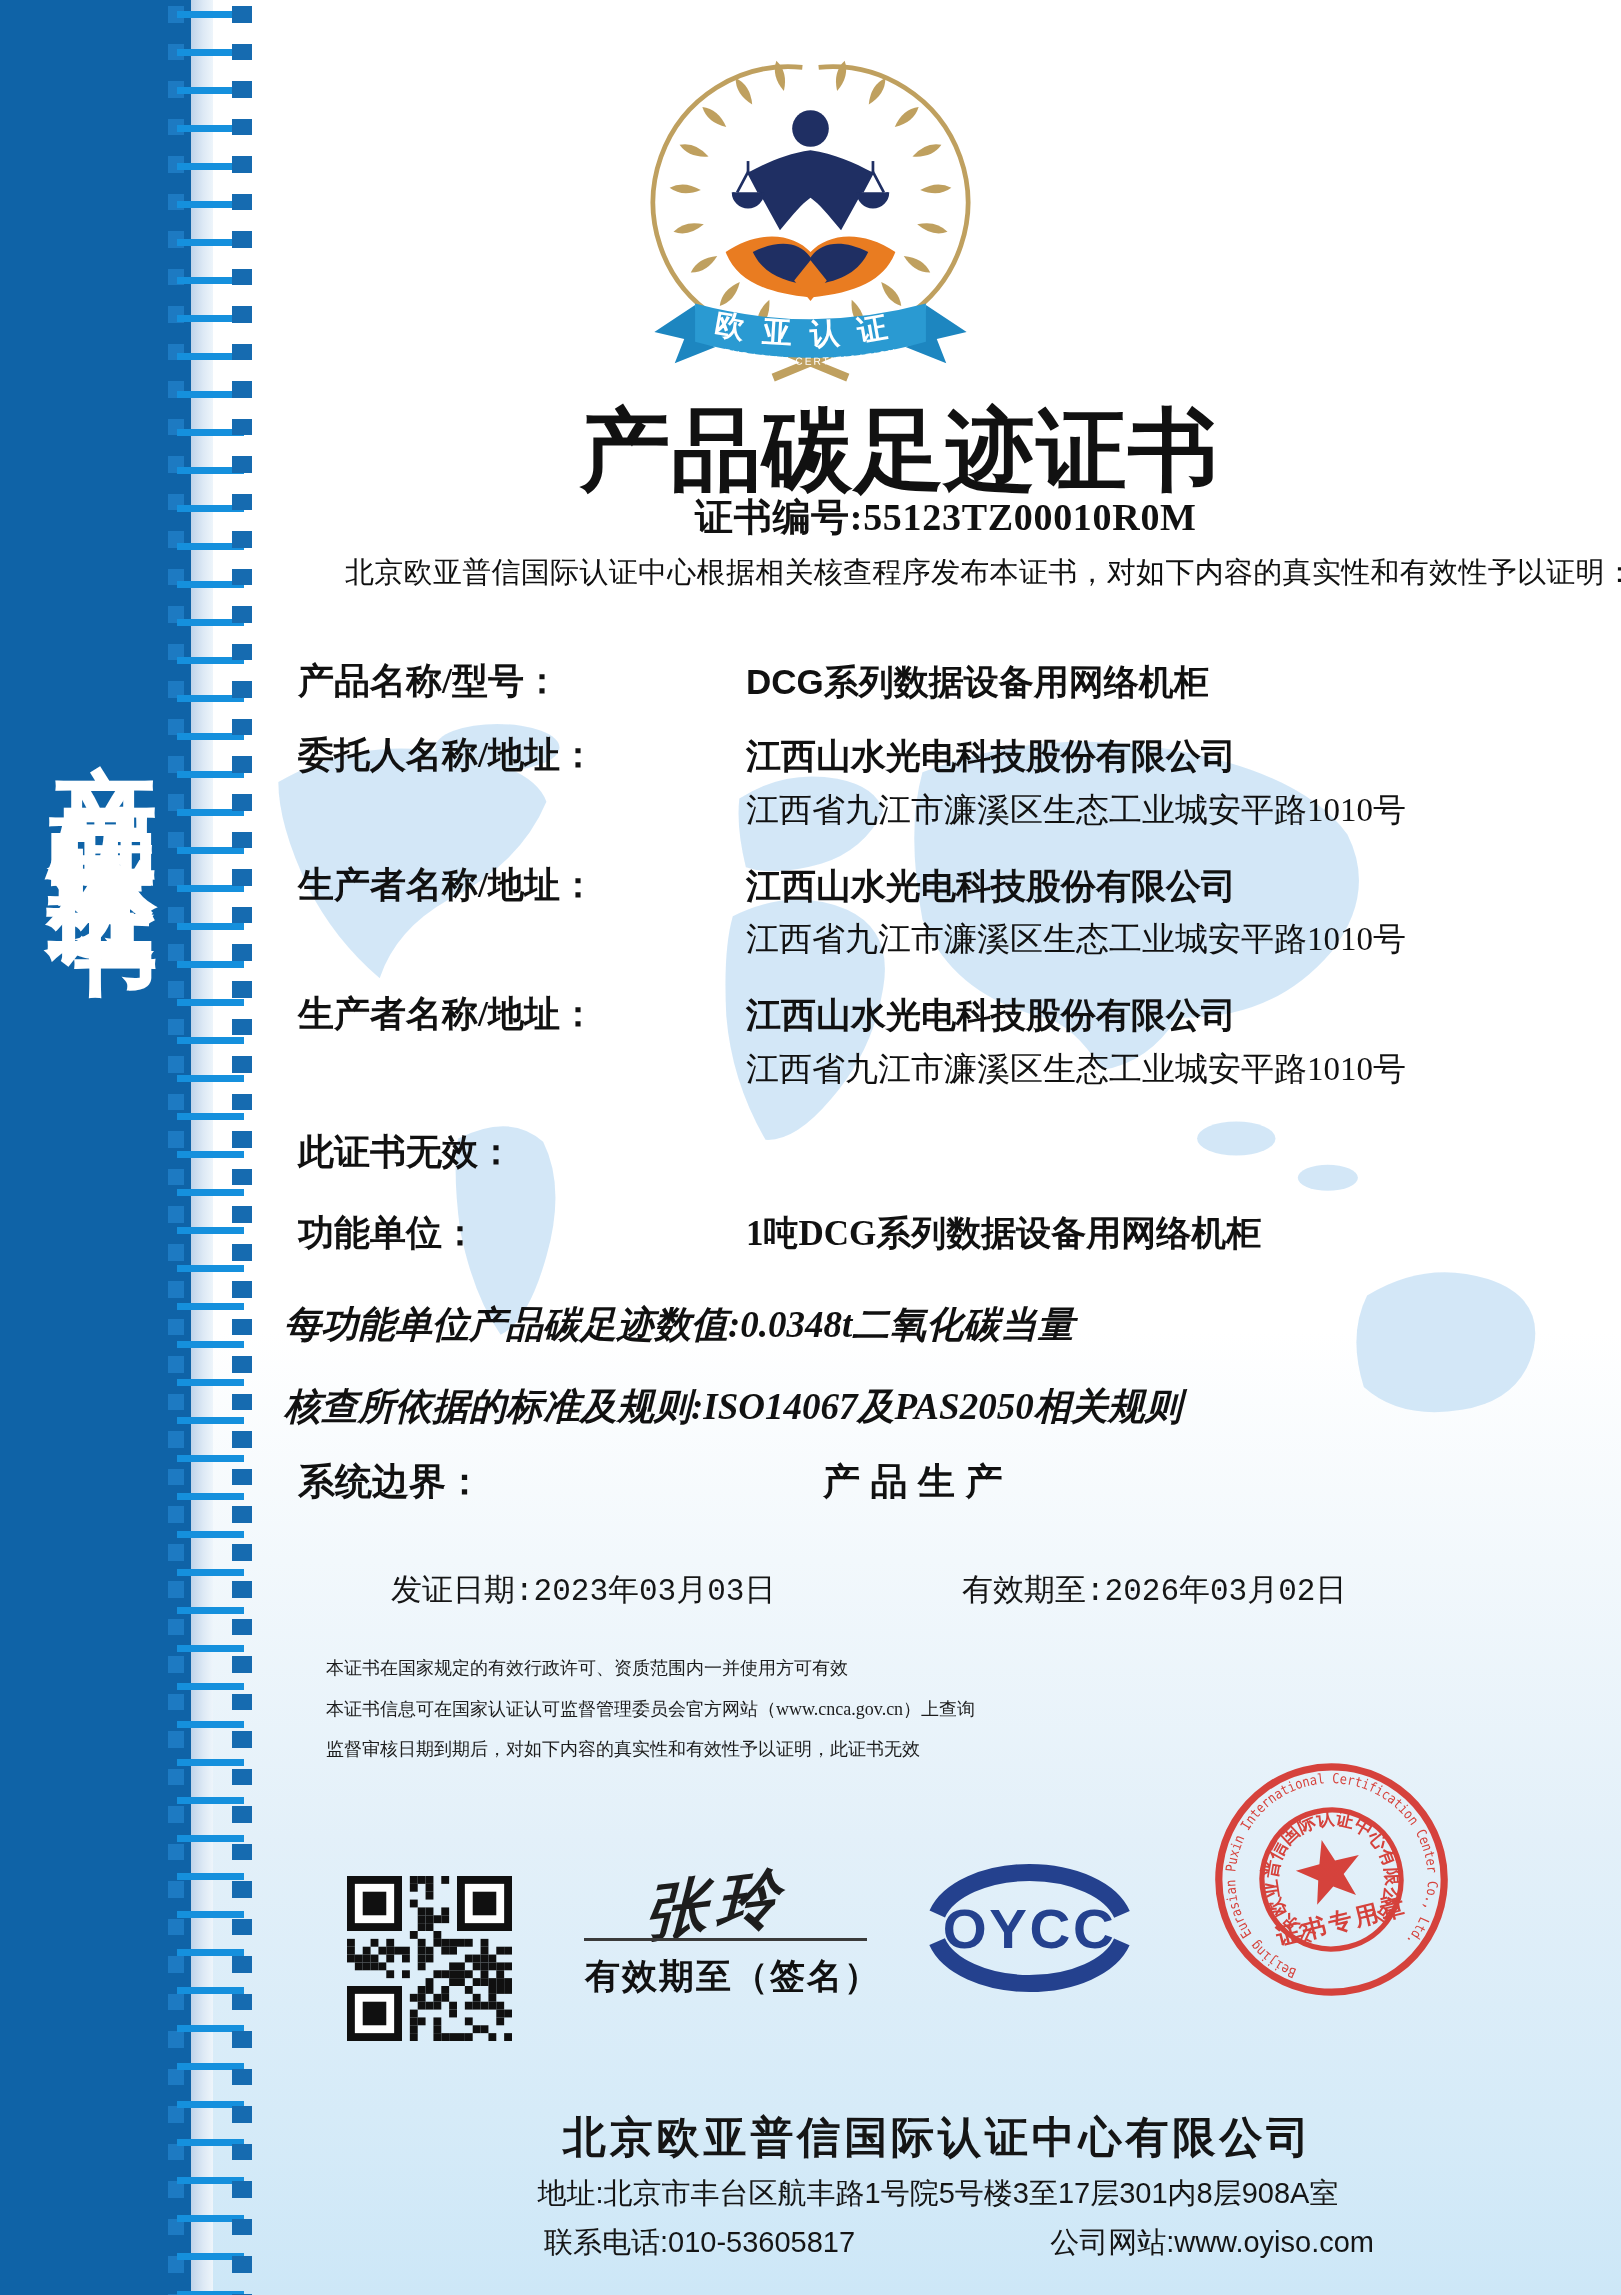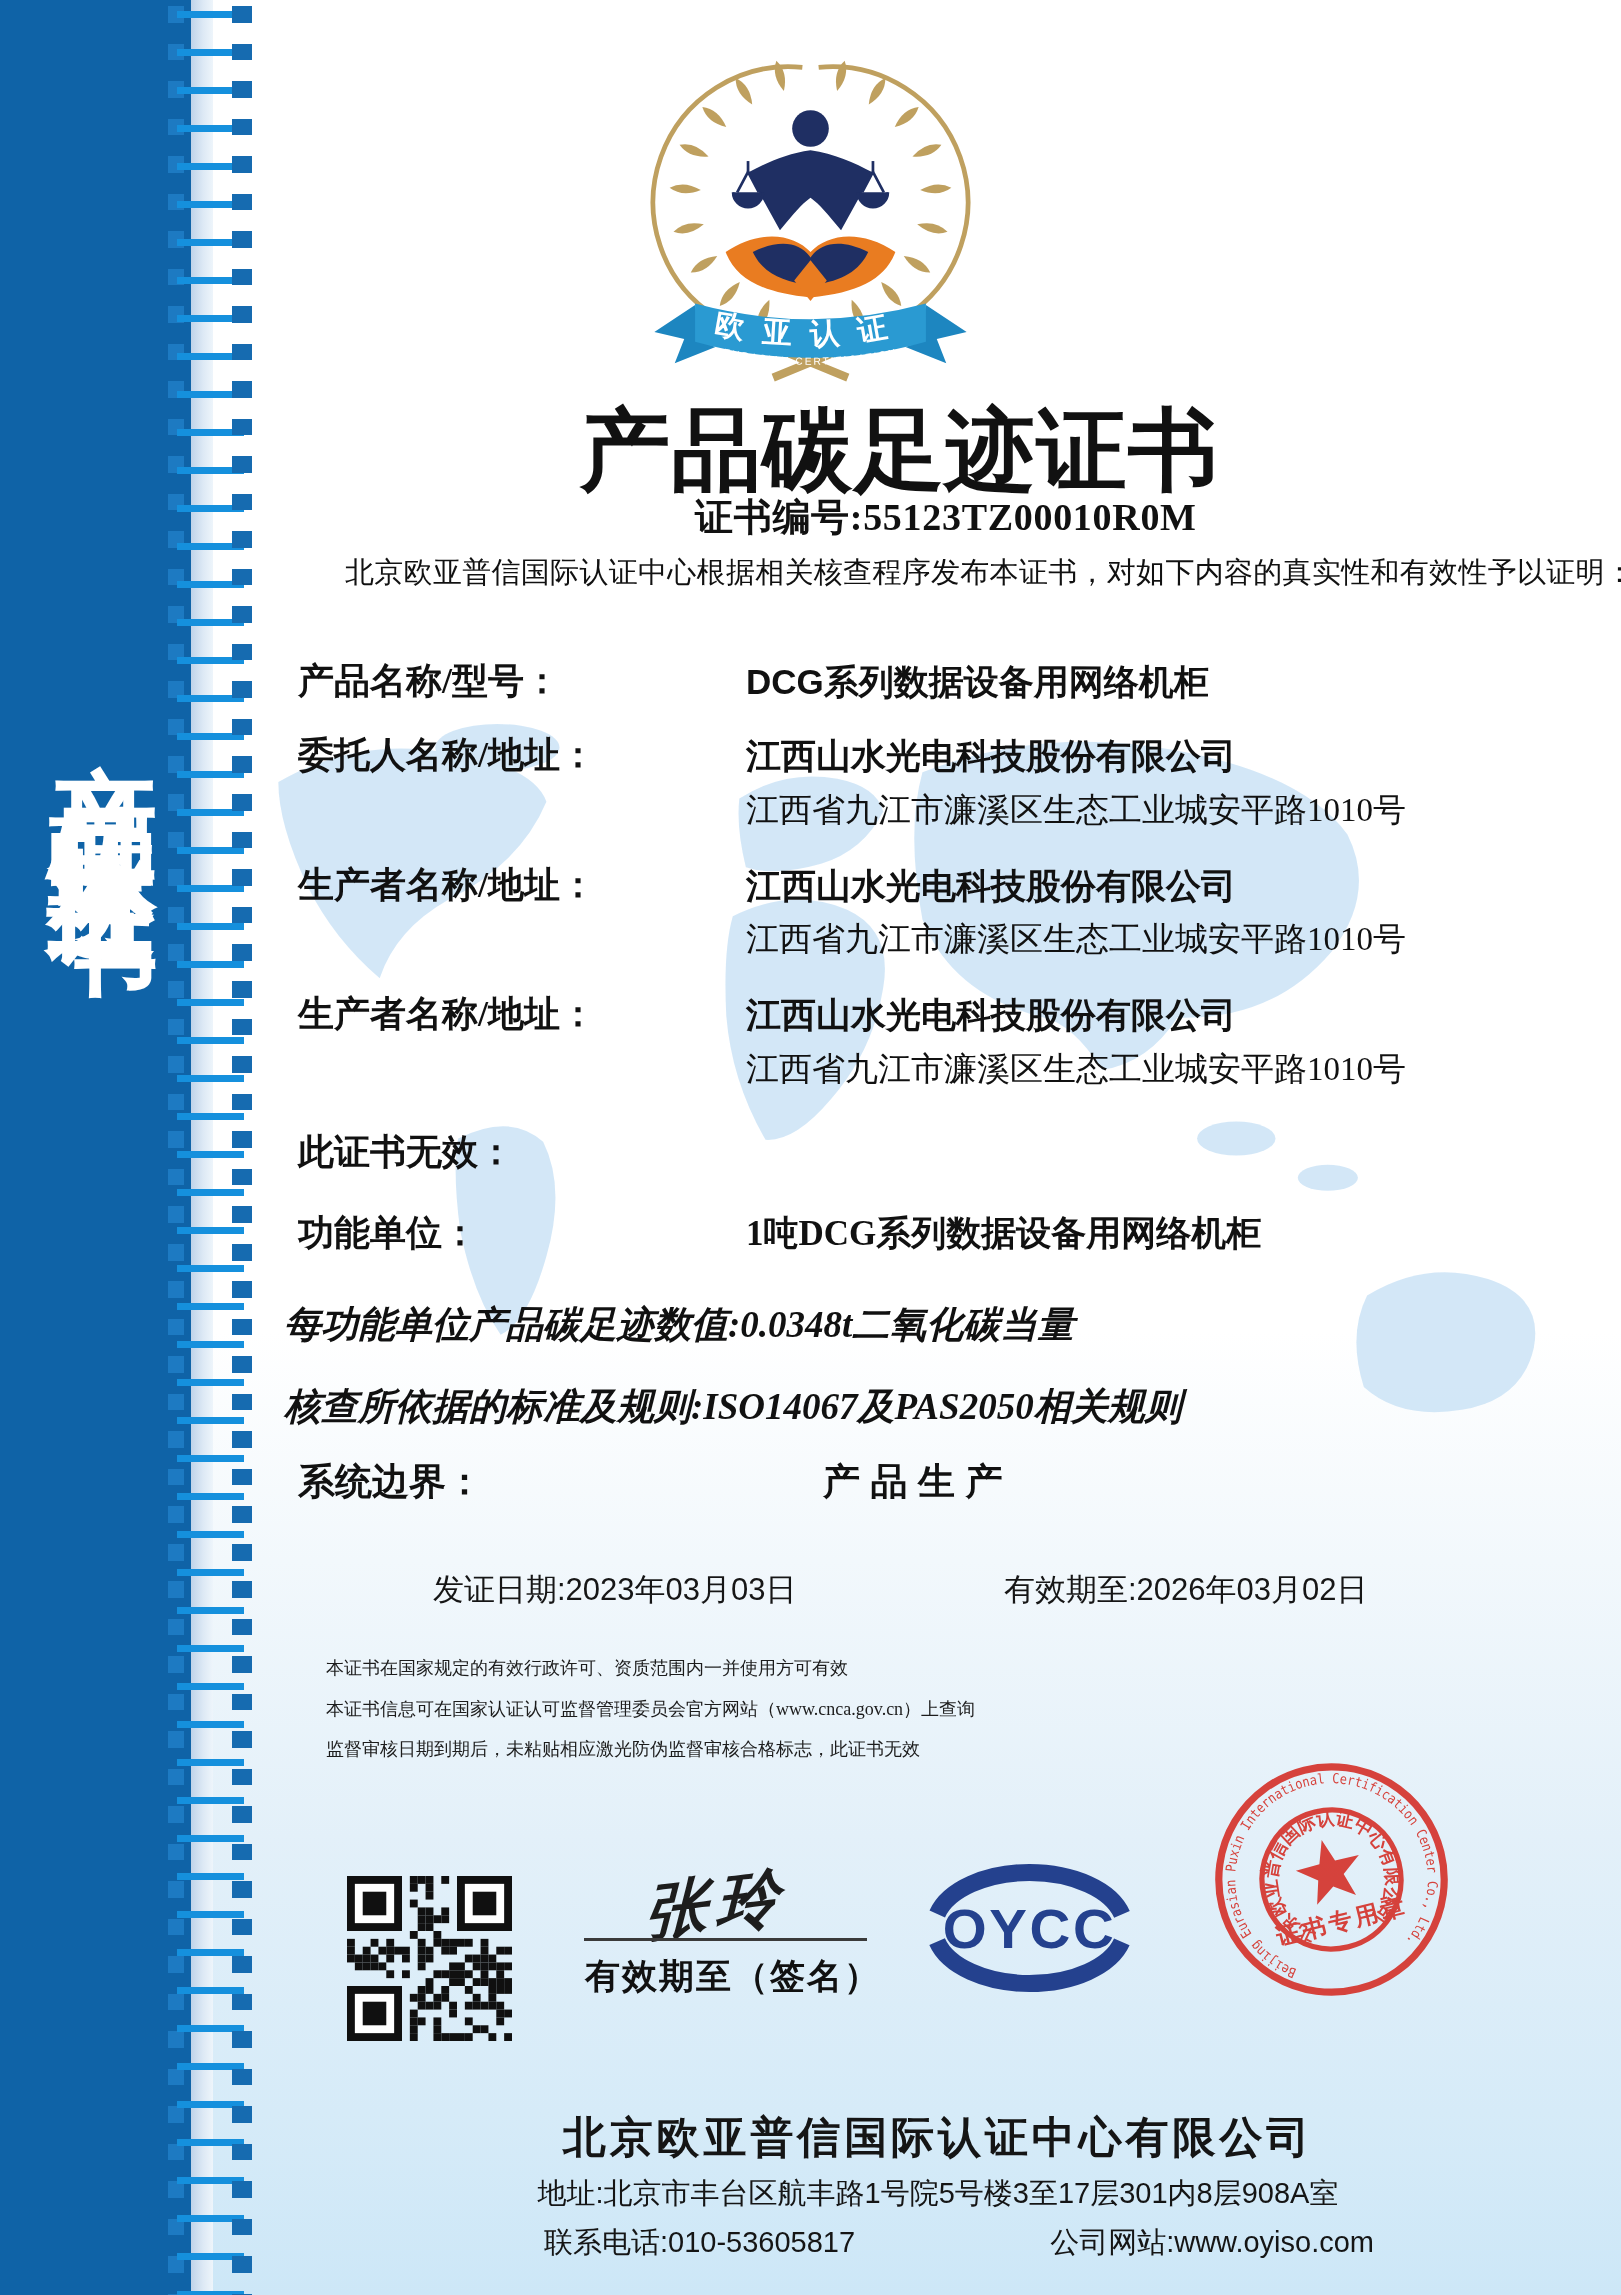--- a/index.html
+++ b/index.html
@@ -39,21 +39,21 @@
   }
   .cert-no{left:695px;top:492px;font-size:38px;font-weight:700;letter-spacing:0.7px;white-space:nowrap;}
   .intro{left:345px;top:553px;width:1282px;font-size:29px;letter-spacing:0.3px;white-space:nowrap;}
   
   .flabel{left:298px;font-size:36px;font-weight:900;white-space:nowrap;}
   .fvalue{left:746px;font-size:35px;font-weight:800;white-space:nowrap;font-family:"Liberation Sans","DejaVu Sans",sans-serif;}
   .faddr{left:746px;font-size:33px;font-weight:400;white-space:nowrap;}
   .fvalue.serifv{font-family:"Liberation Serif","DejaVu Serif",serif;font-weight:800;}
   .stmt{left:284px;font-size:37px;font-weight:900;white-space:nowrap;font-style:italic;}
   .bvalue{left:823px;font-size:37px;font-weight:800;letter-spacing:10.5px;white-space:nowrap;}
-  .dateline{font-size:31px;font-family:Liberation Sans, sans-serif;white-space:nowrap;color:#161616;margin-left:42px;}
+  .dateline{font-size:31px;font-family:Liberation Mono, monospace;white-space:nowrap;color:#161616;}
   .fine{left:326px;font-size:18px;white-space:nowrap;color:#1c1c1c;}
   
   .qr{left:347px;top:1876px;width:165px;height:165px;}
   .sig-name{left:644px;top:1862px;font-size:63px;font-weight:600;font-style:italic;color:#1d1d1d;
     transform:rotate(-7deg) skewX(-8deg);letter-spacing:9.2px;white-space:nowrap;}
   .sig-line{left:584px;top:1938px;width:283px;height:2.6px;background:#3a3a3a;}
   .sig-caption{left:585px;top:1953px;font-size:35px;font-weight:700;letter-spacing:2px;white-space:nowrap;}
   .oycc{left:924px;top:1864px;width:211px;height:128px;}
   .seal{left:1207px;top:1755px;width:249px;height:249px;opacity:.92;}
   
@@ -253,21 +253,21 @@
   <div class="abs stmt" style="top:1382px">核查所依据的标准及规则:ISO14067及PAS2050相关规则</div>
 
   <div class="abs flabel" style="top:1457px;font-size:37px">系统边界：</div>
   <div class="abs bvalue" style="top:1457px">产品生产</div>
 
   <div class="abs dateline" style="left:391px;top:1569px">发证日期:2023年03月03日</div>
   <div class="abs dateline" style="left:962px;top:1569px">有效期至:2026年03月02日</div>
 
   <div class="abs fine" style="top:1656px">本证书在国家规定的有效行政许可、资质范围内一并使用方可有效</div>
   <div class="abs fine" style="top:1697px">本证书信息可在国家认证认可监督管理委员会官方网站（www.cnca.gov.cn）上查询</div>
-  <div class="abs fine" style="top:1737px">监督审核日期到期后，未粘贴相应激光防伪监督审核合格标志，此证书无效</div>
+  <div class="abs fine" style="top:1737px">监督审核日期到期后，对如下内容的真实性和有效性予以证明，此证书无效</div>
 
   <svg id="qr-svg" class="abs qr" viewBox="0 0 252 252" xmlns="http://www.w3.org/2000/svg">
       <rect x="96" y="0" width="12" height="12" fill="#101010"></rect>
       <rect x="108" y="0" width="12" height="12" fill="#101010"></rect>
       <rect x="120" y="0" width="12" height="12" fill="#101010"></rect>
       <rect x="144" y="0" width="12" height="12" fill="#101010"></rect>
       <rect x="96" y="12" width="12" height="12" fill="#101010"></rect>
       <rect x="120" y="12" width="12" height="12" fill="#101010"></rect>
       <rect x="120" y="24" width="12" height="12" fill="#101010"></rect>
       <rect x="96" y="36" width="12" height="12" fill="#101010"></rect>

